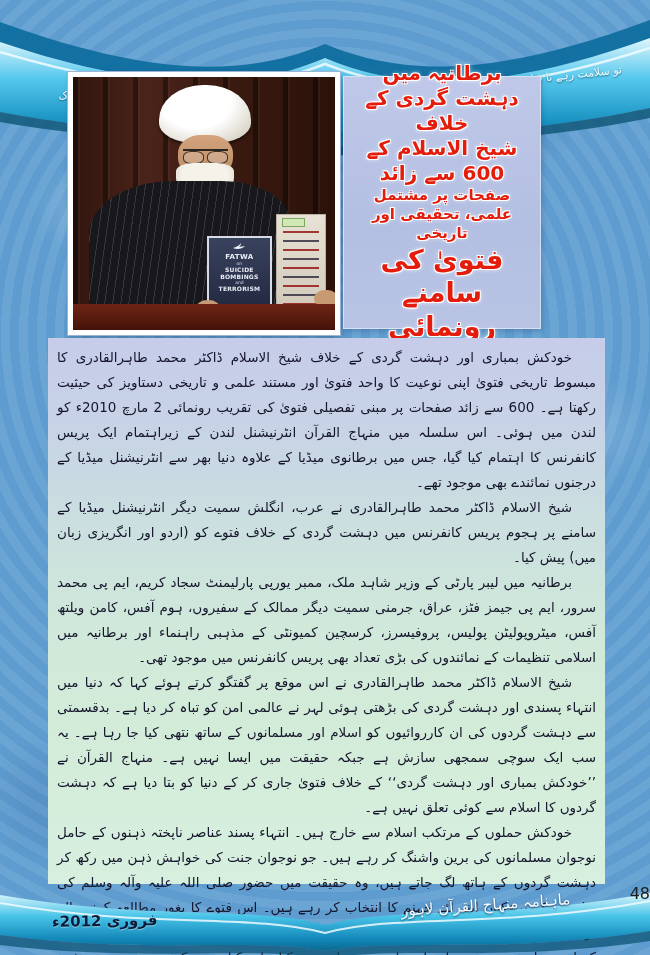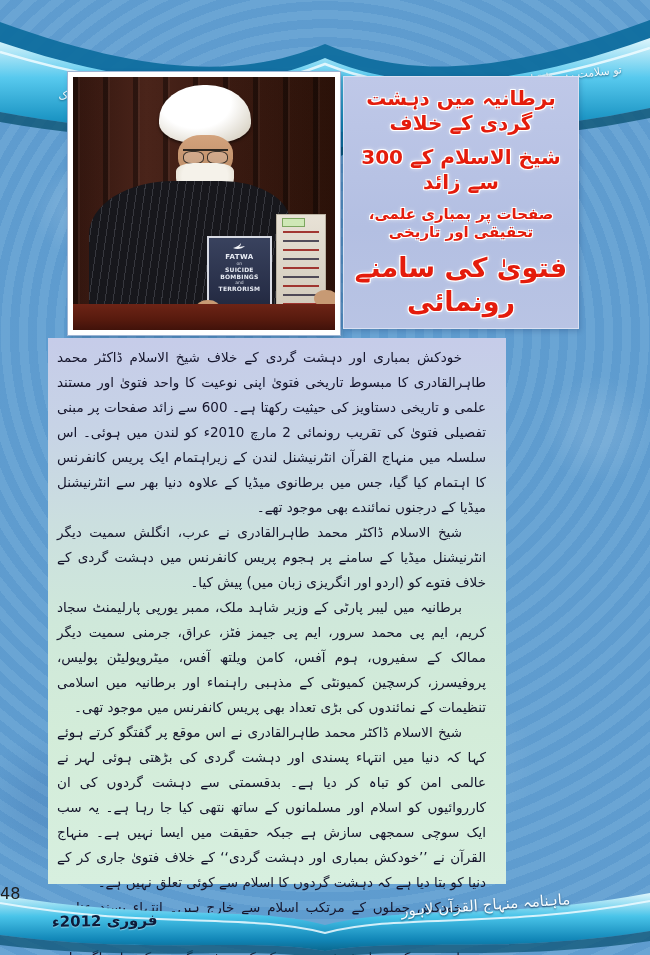--- a/index.html
+++ b/index.html
@@ -62,40 +62,40 @@
     background:linear-gradient(180deg,#e8e2d6,#d9d2c4 60%,#cfc6b6);
     border:1.5px solid #b9b2a2;box-sizing:border-box;overflow:hidden;}
   .book-ur .sticker{position:absolute;left:10%;top:3%;width:45%;height:7%;background:#cfe8b6;border:1px solid #7da65f;}
   .book-ur .script{position:absolute;left:12%;top:16%;width:76%;height:78%;
     background:repeating-linear-gradient(180deg, rgba(150,26,22,.85) 0 2px, rgba(0,0,0,0) 2px 9px, rgba(45,40,60,.8) 9px 11px, rgba(0,0,0,0) 11px 18px);}
   .hand{position:absolute;width:9%;height:7%;background:#c79a74;border-radius:50%;}
   .hand-l{left:47%;top:88%;}
   .hand-r{left:92%;top:84%;}
 
   
-  .headline{position:absolute;left:343px;top:76px;width:236px;height:253px;
+  .headline{position:absolute;left:343px;top:76px;width:198px;height:253px;
     background:linear-gradient(180deg,#bfc8e8,#b3bfe2 60%,#b9c4e4);
     box-shadow:0 0 0 1px #d9e0f2 inset, 1px 2px 5px rgba(20,40,90,.25);
-    display:flex;flex-direction:column;justify-content:space-between;align-items:center;
+    display:flex;flex-direction:column;justify-content:center;align-items:center;
     direction:rtl;text-align:center;padding:10px 10px;box-sizing:border-box;}
   .hl{color:#e41c0c;font-weight:bold;line-height:1.25;
     text-shadow:-1px -1px 0 #fff,1px -1px 0 #fff,-1px 1px 0 #fff,1px 1px 0 #fff,0 0 5px #ffffff;}
   .hl-1,.hl-2{font-size:20px;}
   .hl-3{font-size:15px;}
   .hl-4{font-size:27px;}
 
   
-  .article{position:absolute;left:48px;top:338px;width:458px;height:546px;
+  .article{position:absolute;left:48px;top:338px;width:557px;height:546px;
     background:linear-gradient(180deg,#c6cce9 0%,#c7d3e6 16%,#cbdfdf 34%,#cfe8da 52%,#d3ecd9 72%,#d7efdf 100%);
-    box-sizing:border-box;padding:7px 20px 0 9px;direction:rtl;}
+    box-sizing:border-box;padding:7px 9px 0 9px;direction:rtl;}
   .article p{margin:0;text-align:justify;color:#15152b;font-size:13.5px;line-height:25px;
     text-indent:24px;font-family:"DejaVu Sans",sans-serif;}
 
   
-  .page-number{position:absolute;left:0;right:0;top:884px;text-align:left;
+  .page-number{position:absolute;left:0;right:0;top:884px;text-align:right;
     color:#1d1d1d;font-size:16px;font-family:"DejaVu Sans",sans-serif;}
   .footer-left{position:absolute;left:52px;top:912px;color:#0d1b3a;font-weight:bold;
     font-size:15px;direction:rtl;transform:rotate(-1deg);text-shadow:0 1px 1px rgba(230,250,255,.5);}
   .footer-right{position:absolute;right:80px;top:896px;color:#f6fcff;font-size:15px;
     direction:rtl;transform:rotate(-4deg);text-shadow:0 1px 2px rgba(5,50,80,.8);}
 </style>
 </head>
 <body>
 
 <div class="page">
@@ -143,22 +143,22 @@
         <div class="script"></div>
       </div>
       <div class="hand hand-l"></div>
       <div class="hand hand-r"></div>
       <div class="table-edge"></div>
     </div>
   </div>
 
   <div class="headline">
     <div class="hl hl-1">برطانیہ میں دہشت گردی کے خلاف</div>
-    <div class="hl hl-2">شیخ الاسلام کے 300 سے زائد</div>
-    <div class="hl hl-3">صفحات پر بمباری علمی، تحقیقی اور تاریخی</div>
+    <div class="hl hl-2">شیخ الاسلام کے 600 سے زائد</div>
+    <div class="hl hl-3">صفحات پر مشتمل علمی، تحقیقی اور تاریخی</div>
     <div class="hl hl-4">فتویٰ کی سامنے رونمائی</div>
   </div>
 
   <div class="article">
     <p>خودکش بمباری اور دہشت گردی کے خلاف شیخ الاسلام ڈاکٹر محمد طاہرالقادری کا مبسوط تاریخی فتویٰ اپنی نوعیت کا واحد فتویٰ اور مستند علمی و تاریخی دستاویز کی حیثیت رکھتا ہے۔ 600 سے زائد صفحات پر مبنی تفصیلی فتویٰ کی تقریب رونمائی 2 مارچ 2010ء کو لندن میں ہوئی۔ اس سلسلہ میں منہاج القرآن انٹرنیشنل لندن کے زیراہتمام ایک پریس کانفرنس کا اہتمام کیا گیا، جس میں برطانوی میڈیا کے علاوہ دنیا بھر سے انٹرنیشنل میڈیا کے درجنوں نمائندے بھی موجود تھے۔</p>
     <p>شیخ الاسلام ڈاکٹر محمد طاہرالقادری نے عرب، انگلش سمیت دیگر انٹرنیشنل میڈیا کے سامنے پر ہجوم پریس کانفرنس میں دہشت گردی کے خلاف فتوے کو (اردو اور انگریزی زبان میں) پیش کیا۔</p>
     <p>برطانیہ میں لیبر پارٹی کے وزیر شاہد ملک، ممبر یورپی پارلیمنٹ سجاد کریم، ایم پی محمد سرور، ایم پی جیمز فٹز، عراق، جرمنی سمیت دیگر ممالک کے سفیروں، ہوم آفس، کامن ویلتھ آفس، میٹروپولیٹن پولیس، پروفیسرز، کرسچین کمیونٹی کے مذہبی راہنماء اور برطانیہ میں اسلامی تنظیمات کے نمائندوں کی بڑی تعداد بھی پریس کانفرنس میں موجود تھی۔</p>
     <p>شیخ الاسلام ڈاکٹر محمد طاہرالقادری نے اس موقع پر گفتگو کرتے ہوئے کہا کہ دنیا میں انتہاء پسندی اور دہشت گردی کی بڑھتی ہوئی لہر نے عالمی امن کو تباہ کر دیا ہے۔ بدقسمتی سے دہشت گردوں کی ان کارروائیوں کو اسلام اور مسلمانوں کے ساتھ نتھی کیا جا رہا ہے۔ یہ سب ایک سوچی سمجھی سازش ہے جبکہ حقیقت میں ایسا نہیں ہے۔ منہاج القرآن نے ’’خودکش بمباری اور دہشت گردی‘‘ کے خلاف فتویٰ جاری کر کے دنیا کو بتا دیا ہے کہ دہشت گردوں کا اسلام سے کوئی تعلق نہیں ہے۔</p>
     <p>خودکش حملوں کے مرتکب اسلام سے خارج ہیں۔ انتہاء پسند عناصر ناپختہ ذہنوں کے حامل نوجوان مسلمانوں کی برین واشنگ کر رہے ہیں۔ جو نوجوان جنت کی خواہش ذہن میں رکھ کر دہشت گردوں کے ہاتھ لگ جاتے ہیں، وہ حقیقت میں حضور صلی اللہ علیہ وآلہ وسلم کی تعلیمات کے برعکس اپنے لئے جہنم کا انتخاب کر رہے ہیں۔ اس فتوے کا بغور مطالعہ کرنے والے نوجوان کبھی دہشت گرد عناصر یا انتہاء پسند تحریکوں کے آلہ کار نہیں بنیں گے۔ دہشت گردی کو اچھی یا بری نیت سے اصولی طور پر تبدیل نہیں کیا جا سکتا۔ نیت کیسی بھی ہو، دہشت گردی اور خودکش بمباری کفر اور حرام ہے اور اسلام میں قطعا اس کی گنجائش نہیں ہے۔ اسلامی تعلیمات جو امن، احسان اور محبت کے پیغام پر مشتمل ہیں، انہیں آج غلط</p>
   </div>

